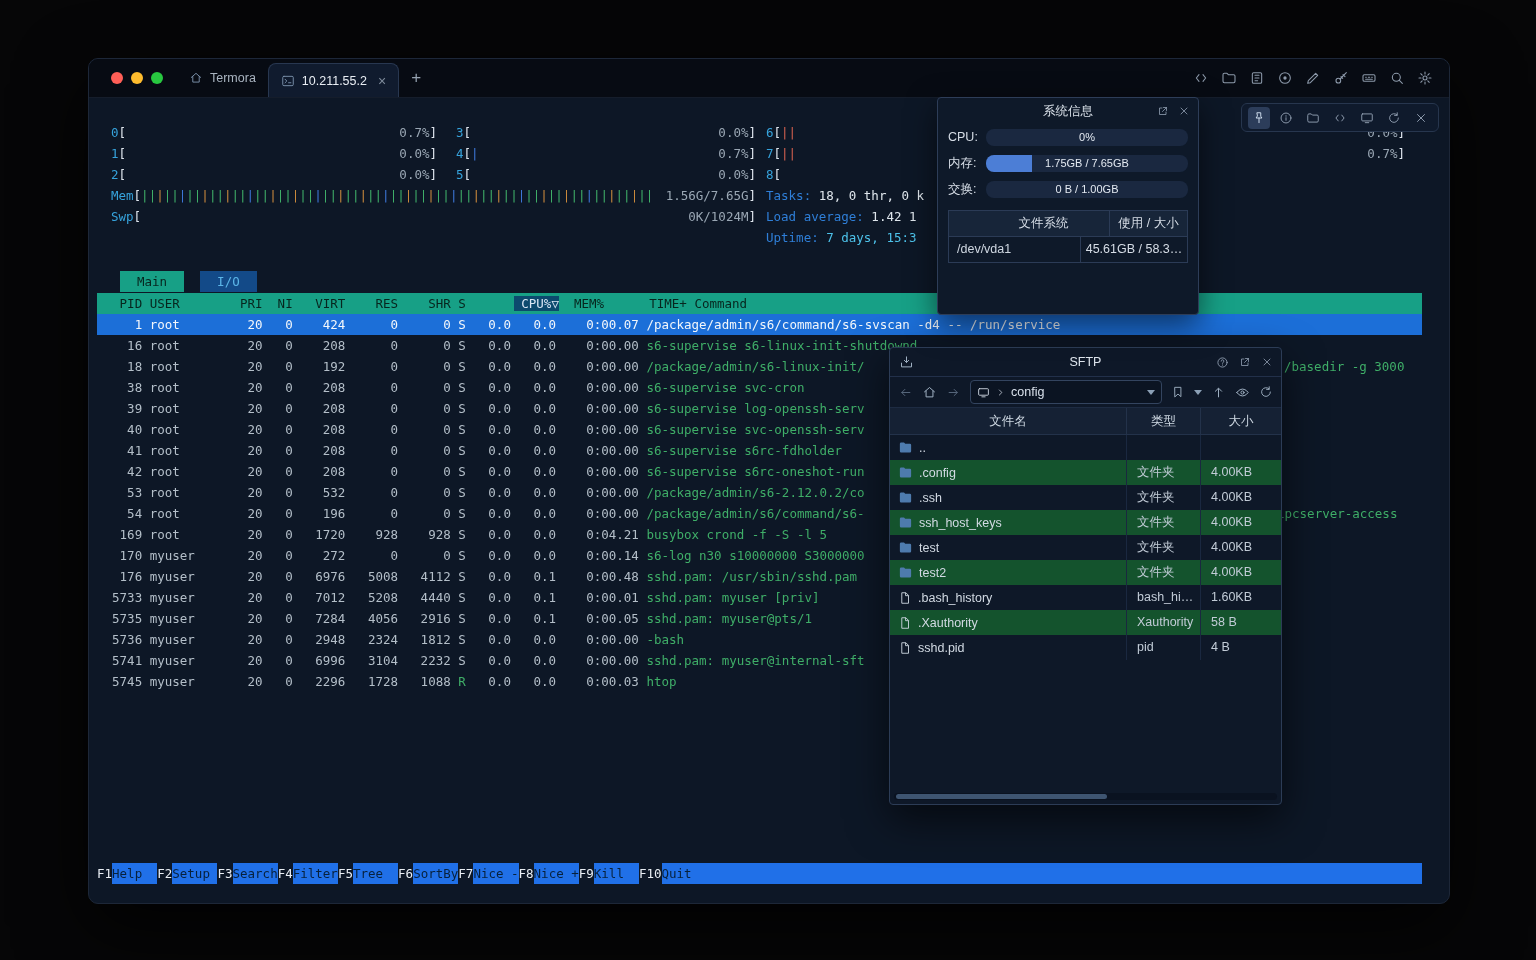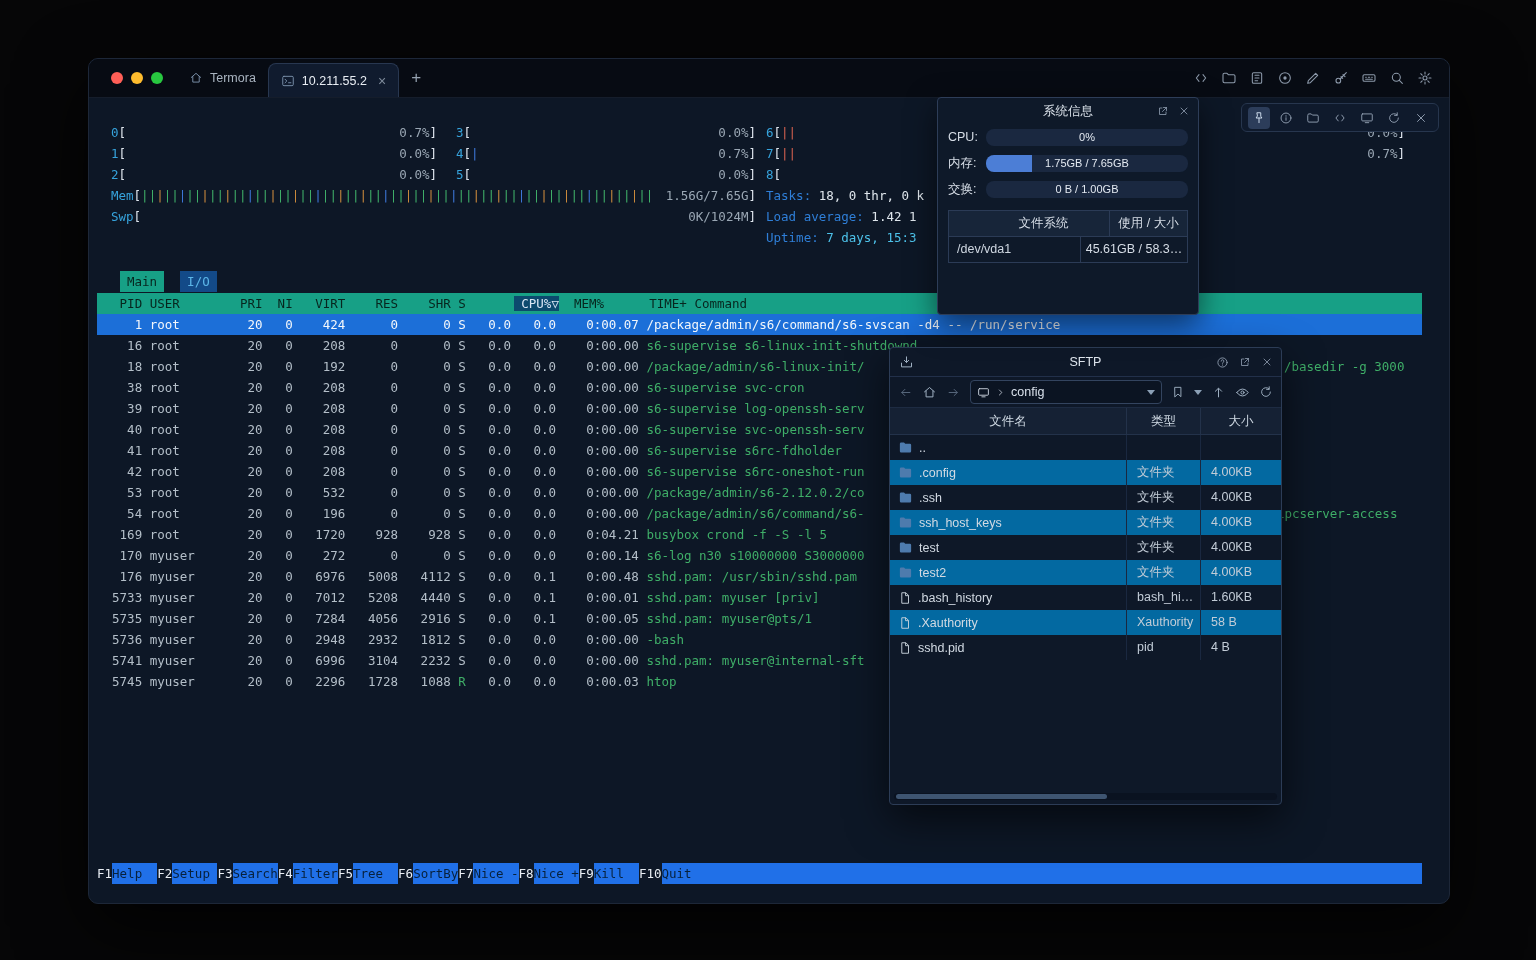--- a/index.html
+++ b/index.html
@@ -27,21 +27,21 @@
   
   .terminal{position:absolute;left:8px;top:38px;width:1325px;height:800px;
             font-family:"DejaVu Sans Mono","Liberation Mono",monospace;
             font-size:12.5px;z-index:1;}
   .meter,.tline,.prow,.phead,.htabs,.frag{position:absolute;height:21px;line-height:21px;white-space:pre;}
   .meter{display:flex;}
   .mnum{color:#36a3dc}.mbrk{color:#dfe6ee}
   .mval{margin-left:auto;color:#9aa7b4}
   .c-g{color:#3fae68}.c-o{color:#c9893c}.c-b{color:#3d76d8}.c-r{color:#d4604f}
   .tl-label{color:#2f7fd8}.tl-val{color:#dfe6ec}.tl-val.cyan{color:#4dc2ea}
-  .htab{display:inline-block;padding:0 7px;}
+  .htab{display:inline-block;padding:0 17px;}
   .htab.main{background:#17a086;color:#07251e;}
   .htab.io{background:#134a88;color:#5cb6e8;margin-left:16px;}
   .phead{left:0;width:1325px;background:#17a086;color:#07251e;}
   .hsort{background:#0c4a6e;color:#d9e6f4;margin-left:48px;}
   .prow{left:0;width:1325px;}
   .pfix{color:#b4bfc9}.pcmd{color:#3fae68}
   .pst-S{color:#b4bfc9}.pst-R{color:#3fae68}
   .prow.sel{background:#1c6fd8;}
   .prow.sel .pfix,.prow.sel .pcmd,.prow.sel .pst-S,.prow.sel .pst-R{color:#f3f7fb;}
   .frag{color:#3fae68;}
@@ -93,21 +93,21 @@
   .sf-path .grow{flex:1;}
   .caret{width:0;height:0;border-left:4px solid transparent;border-right:4px solid transparent;
          border-top:5px solid #8ba0b6;display:inline-block;}
   .sf-head{display:flex;height:26px;line-height:26px;background:#152134;
            border-bottom:1px solid #23324a;color:#ced8e2;text-align:center;}
   .c-name{width:236px;}
   .c-type{width:73px;border-left:1px solid #23324a;}
   .c-size{flex:1;border-left:1px solid #23324a;}
   .sf-body{flex:1;position:relative;}
   .sf-row{display:flex;height:25px;align-items:center;}
-  .sf-row.alt{background:#0369a1;}
+  .sf-row.alt{background:#14532d;}
   .sf-row .c-name{display:flex;align-items:center;gap:6px;padding-left:8px;width:228px;}
   .sf-row .c-type,.sf-row .c-size{padding-left:10px;text-align:left;color:#c2ccd7;
         border-left:1px solid #1a2840;height:25px;line-height:25px;
         white-space:nowrap;overflow:hidden;text-overflow:ellipsis;}
   .sf-row .c-type{width:63px;}
   .sf-scroll{position:absolute;left:4px;right:4px;bottom:4px;height:7px;background:#0a1220;border-radius:4px;}
   .sf-thumb{position:absolute;left:2px;top:1px;bottom:1px;width:55%;background:#3e5470;border-radius:4px;}
   svg{display:block;}
 </style>
 </head>
@@ -220,21 +220,21 @@
       <div class="prow" style="top: 322px;"><span class="pfix">    40 root         20   0    208      0      0 </span><span class="pst-S">S</span><span class="pfix">   0.0   0.0    0:00.00 </span><span class="pcmd">s6-supervise svc-openssh-serv</span></div>
       <div class="prow" style="top: 343px;"><span class="pfix">    41 root         20   0    208      0      0 </span><span class="pst-S">S</span><span class="pfix">   0.0   0.0    0:00.00 </span><span class="pcmd">s6-supervise s6rc-fdholder</span></div>
       <div class="prow" style="top: 364px;"><span class="pfix">    42 root         20   0    208      0      0 </span><span class="pst-S">S</span><span class="pfix">   0.0   0.0    0:00.00 </span><span class="pcmd">s6-supervise s6rc-oneshot-run</span></div>
       <div class="prow" style="top: 385px;"><span class="pfix">    53 root         20   0    532      0      0 </span><span class="pst-S">S</span><span class="pfix">   0.0   0.0    0:00.00 </span><span class="pcmd">/package/admin/s6-2.12.0.2/co</span></div>
       <div class="prow" style="top: 406px;"><span class="pfix">    54 root         20   0    196      0      0 </span><span class="pst-S">S</span><span class="pfix">   0.0   0.0    0:00.00 </span><span class="pcmd">/package/admin/s6/command/s6-</span></div>
       <div class="prow" style="top: 427px;"><span class="pfix">   169 root         20   0   1720    928    928 </span><span class="pst-S">S</span><span class="pfix">   0.0   0.0    0:04.21 </span><span class="pcmd">busybox crond -f -S -l 5</span></div>
       <div class="prow" style="top: 448px;"><span class="pfix">   170 myuser       20   0    272      0      0 </span><span class="pst-S">S</span><span class="pfix">   0.0   0.0    0:00.14 </span><span class="pcmd">s6-log n30 s10000000 S3000000</span></div>
       <div class="prow" style="top: 469px;"><span class="pfix">   176 myuser       20   0   6976   5008   4112 </span><span class="pst-S">S</span><span class="pfix">   0.0   0.1    0:00.48 </span><span class="pcmd">sshd.pam: /usr/sbin/sshd.pam</span></div>
       <div class="prow" style="top: 490px;"><span class="pfix">  5733 myuser       20   0   7012   5208   4440 </span><span class="pst-S">S</span><span class="pfix">   0.0   0.1    0:00.01 </span><span class="pcmd">sshd.pam: myuser [priv]</span></div>
       <div class="prow" style="top: 511px;"><span class="pfix">  5735 myuser       20   0   7284   4056   2916 </span><span class="pst-S">S</span><span class="pfix">   0.0   0.1    0:00.05 </span><span class="pcmd">sshd.pam: myuser@pts/1</span></div>
-      <div class="prow" style="top: 532px;"><span class="pfix">  5736 myuser       20   0   2948   2932   1812 </span><span class="pst-S">S</span><span class="pfix">   0.0   0.0    0:00.00 </span><span class="pcmd">-bash</span></div>
+      <div class="prow" style="top: 532px;"><span class="pfix">  5736 myuser       20   0   2948   2324   1812 </span><span class="pst-S">S</span><span class="pfix">   0.0   0.0    0:00.00 </span><span class="pcmd">-bash</span></div>
       <div class="prow" style="top: 553px;"><span class="pfix">  5741 myuser       20   0   6996   3104   2232 </span><span class="pst-S">S</span><span class="pfix">   0.0   0.0    0:00.00 </span><span class="pcmd">sshd.pam: myuser@internal-sft</span></div>
       <div class="prow" style="top: 574px;"><span class="pfix">  5745 myuser       20   0   2296   1728   1088 </span><span class="pst-R">R</span><span class="pfix">   0.0   0.0    0:00.03 </span><span class="pcmd">htop</span></div>
       <div class="frag" style="left: 1187px; top: 259px;">/basedir -g 3000</div>
       <div class="frag" style="left: 1180px; top: 406px;">ipcserver-access</div>
       <div class="fnbar">
         <span class="fnk">F1</span>
         <span class="fnl">Help  </span>
         <span class="fnk">F2</span>
         <span class="fnl">Setup </span>
         <span class="fnk">F3</span>

